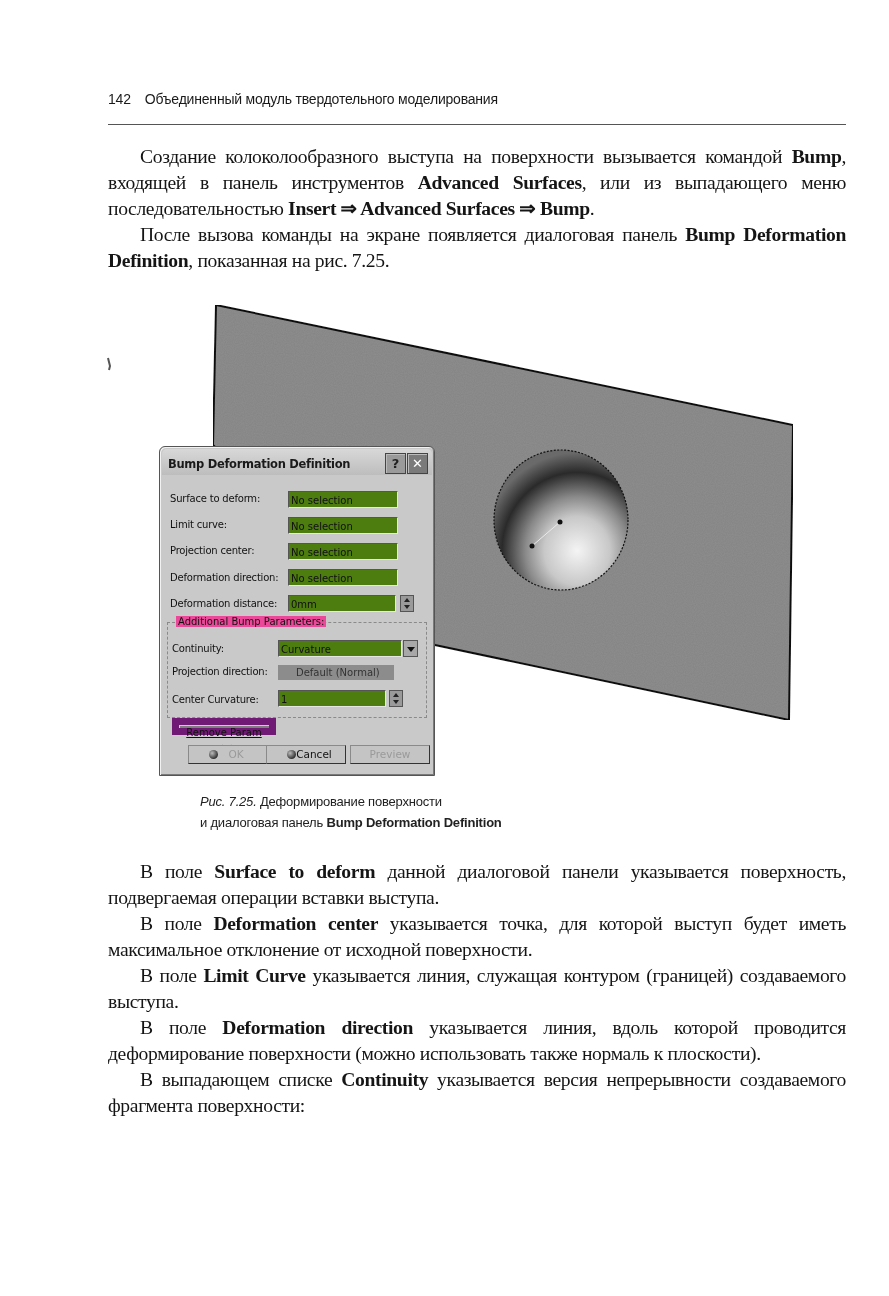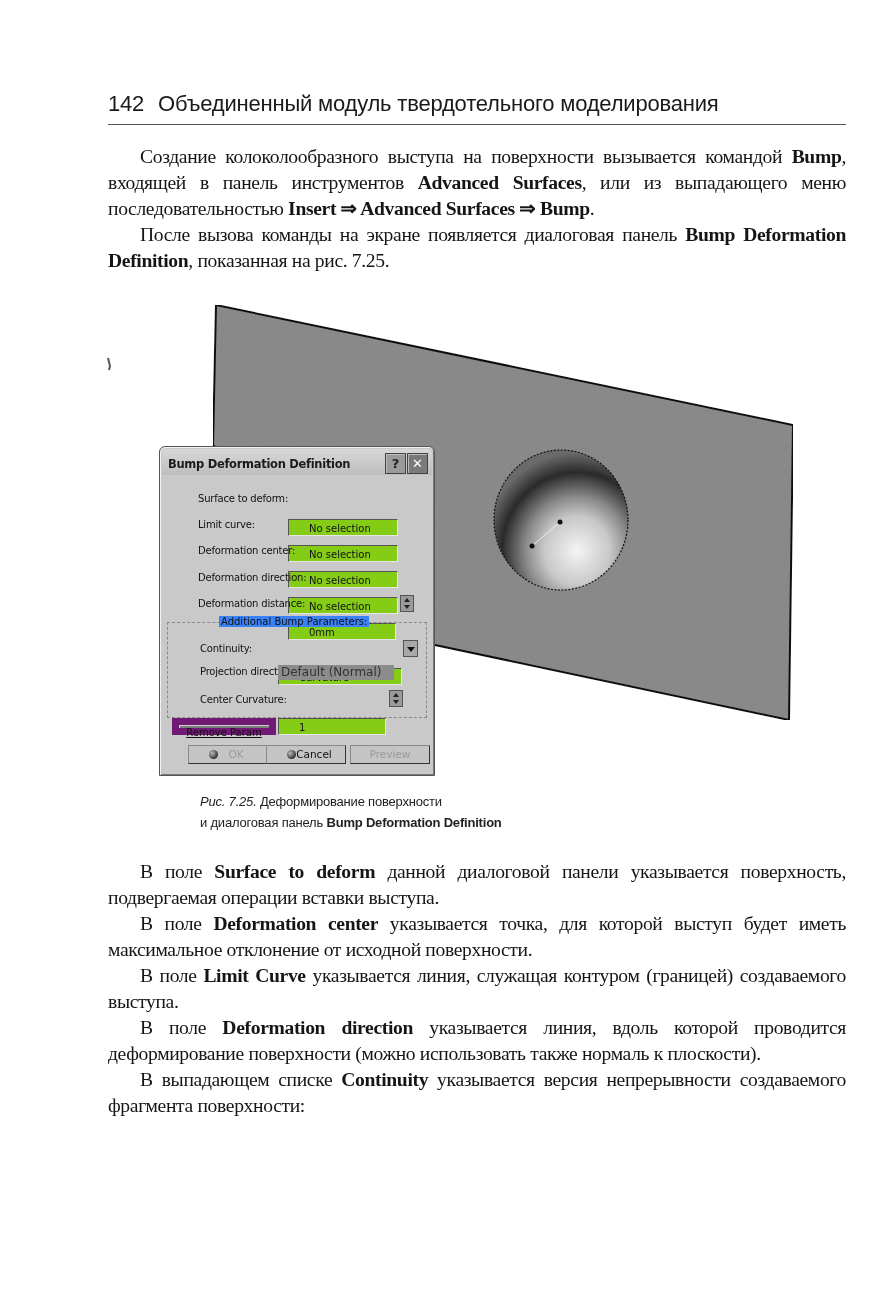--- a/index.html
+++ b/index.html
@@ -3,21 +3,21 @@
 <meta charset="utf-8">
 <style>
   html, body { margin: 0; padding: 0; }
   body {
     width: 889px; height: 1296px; position: relative; overflow: hidden;
     background: #ffffff; color: #151515;
     font-family: "Liberation Serif", serif;
   }
   .running-head {
     position: absolute; left: 108px; top: 91px; width: 738px;
-    font-family: "Liberation Sans", sans-serif; font-size: 22px; letter-spacing: -0.2px;
+    font-family: "Liberation Sans", sans-serif; font-size: 14px; letter-spacing: -0.2px;
     color: #1a1a1a; white-space: nowrap;
   }
   .running-head .pnum { margin-right: 14px; }
   .head-rule {
     position: absolute; left: 108px; top: 124px; width: 738px; height: 1px;
     background: #555;
   }
   .body-text {
     position: absolute; left: 108px; width: 738px;
     font-size: 19.6px; line-height: 26px; text-align: justify;
@@ -52,55 +52,55 @@
   }
   .tb-btn {
     position: absolute; top: 4px; width: 19px; height: 19px;
     background: #8a8a8a; border: 1px solid #444; color: #fff;
     font-weight: bold; font-size: 13px; line-height: 19px; text-align: center;
     box-shadow: inset 1px 1px 0 #bbb;
   }
   .tb-help { right: 26px; background: #9a9a9a; color: #222; }
   .tb-close { right: 4px; background: #7a7a7a; }
   .dialog .row { position: absolute; left: 10px; height: 20px; }
-  .dialog .lbl { position: absolute; left: 0; top: 4px; white-space: nowrap; letter-spacing: -0.2px; margin-left: 28px; }
+  .dialog .lbl { position: absolute; left: 0; top: 4px; white-space: nowrap; letter-spacing: -0.2px; }
   .dialog .field {
-    position: absolute; height: 17px; background: #84cc16;
+    position: absolute; height: 17px; background: #4d7c0f;
     border-top: 1px solid #555; border-left: 1px solid #555;
     border-bottom: 1px solid #e6e6e6; border-right: 1px solid #e6e6e6;
-    font-size: 10px; line-height: 17px; padding-left: 20px; box-sizing: border-box;
-    white-space: nowrap; overflow: hidden; margin-top: 28px;
+    font-size: 10px; line-height: 17px; padding-left: 2px; box-sizing: border-box;
+    white-space: nowrap; overflow: hidden;
   }
   .spin {
     position: absolute; width: 14px; height: 17px; background: #9a9a9a; border: 1px solid #555;
     box-sizing: border-box;
   }
   .spin::before, .spin::after {
     content: ""; position: absolute; left: 3px; width: 0; height: 0;
     border-left: 3px solid transparent; border-right: 3px solid transparent;
   }
   .spin::before { top: 2px; border-bottom: 4px solid #222; }
   .spin::after { bottom: 2px; border-top: 4px solid #222; }
   .groupbox {
     position: absolute; left: 7px; top: 175px; width: 258px; height: 94px;
     border: 1px dashed #8a8a8a;
   }
   .groupbox .legend {
-    position: absolute; left: 8px; top: -7px; background: #3b82f6; padding: 0 2px; white-space: nowrap; margin-left: 43px;
+    position: absolute; left: 8px; top: -7px; background: #ec4899; padding: 0 2px; white-space: nowrap;
   }
   .dd-arrow {
     position: absolute; width: 15px; height: 17px; background: #a8a8a8; border: 1px solid #555; box-sizing: border-box;
   }
   .dd-arrow::after {
     content: ""; position: absolute; left: 3px; top: 6px;
     border-left: 4px solid transparent; border-right: 4px solid transparent; border-top: 5px solid #111;
   }
   .proj-field {
     position: absolute; height: 15px; background: #8c8c8c; color: #333;
-    font-size: 12px; line-height: 15px; padding-left: 3px; box-sizing: border-box; white-space: nowrap;
+    font-size: 10px; line-height: 15px; padding-left: 18px; box-sizing: border-box; white-space: nowrap;
   }
   .remove-btn {
     position: absolute; left: 12px; top: 271px; width: 104px; height: 17px;
     background: #7d7d7d; border: 7px solid #701a75; color: #111;
     font-size: 10px; line-height: 15px; text-align: center; text-decoration: underline;
     box-sizing: border-box; box-shadow: inset 1px 1px 0 #ccc;
   }
   .dlg-btn {
     position: absolute; top: 298px; height: 19px; width: 80px;
     background: #c4c4c4; border: 1px solid #8a8a8a; border-right-color: #333; border-bottom-color: #333;
@@ -175,21 +175,21 @@
       <span class="lbl">Surface to deform:</span>
     </div>
     <div class="field" style="left:128px; top:44px; width:110px;">No selection</div>
 
     <div class="row" style="top:68px;">
       <span class="lbl">Limit curve:</span>
     </div>
     <div class="field" style="left:128px; top:70px; width:110px;">No selection</div>
 
     <div class="row" style="top:94px;">
-      <span class="lbl">Deformation center:</span>
+      <span class="lbl">Projection center:</span>
     </div>
     <div class="field" style="left:128px; top:96px; width:110px;">No selection</div>
 
     <div class="row" style="top:121px;">
       <span class="lbl">Deformation direction:</span>
     </div>
     <div class="field" style="left:128px; top:122px; width:110px;">No selection</div>
 
     <div class="row" style="top:147px;">
       <span class="lbl">Deformation distance:</span>

